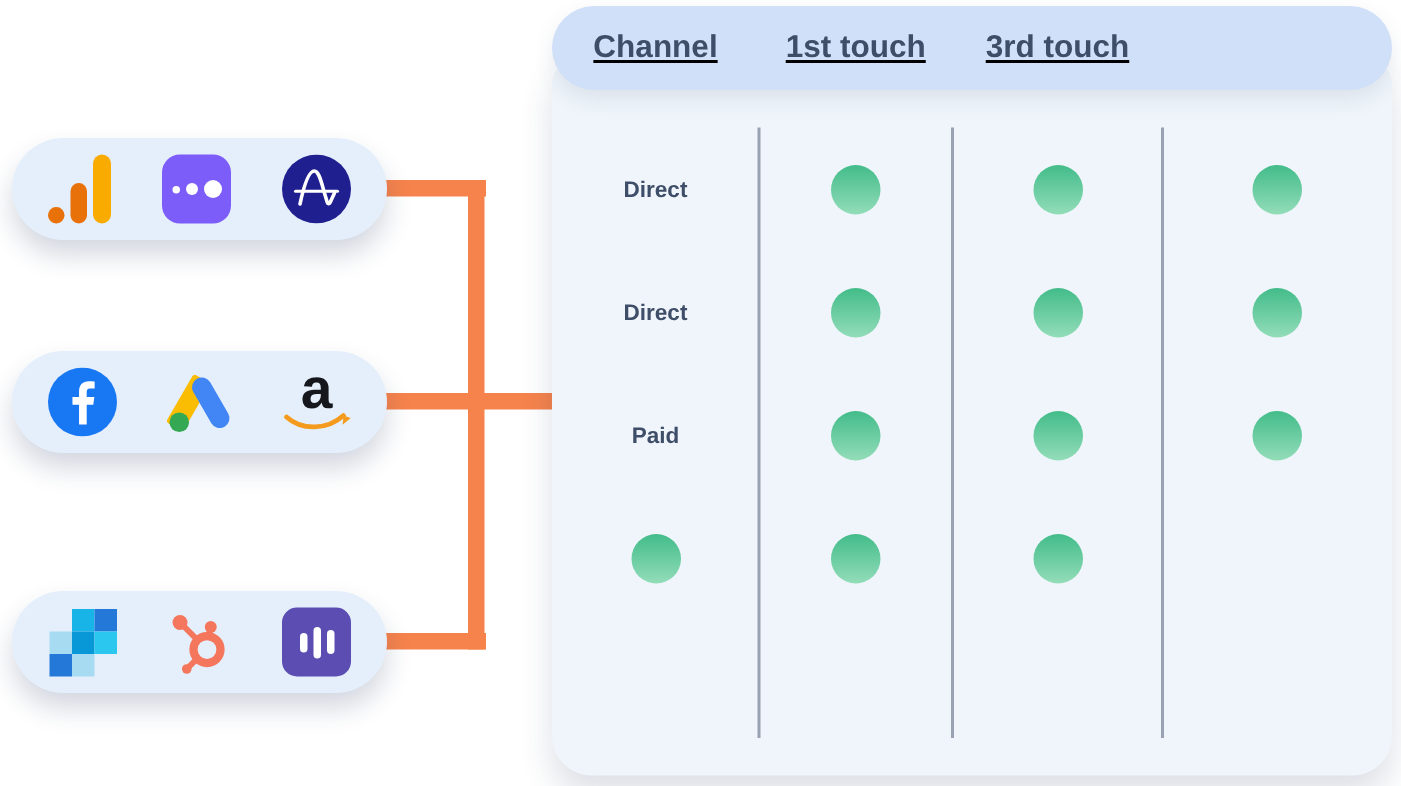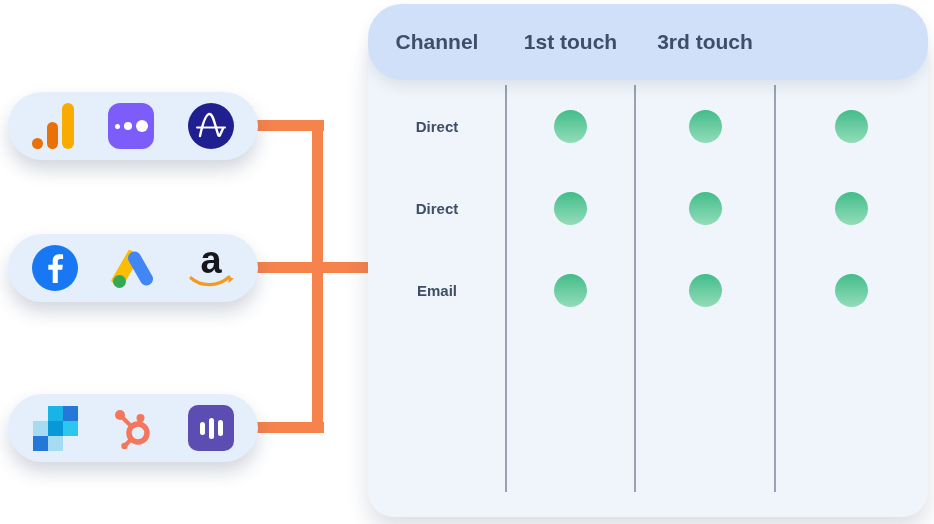--- a/index.html
+++ b/index.html
@@ -56,23 +56,23 @@
   
   .bars{width:46px;height:46px;border-radius:10px;background:#5b4db2;
         display:flex;align-items:center;justify-content:center;gap:4px;}
   .bars i{display:block;width:5px;border-radius:3px;background:#fff;}
   .bars .b1{height:13px;} .bars .b2{height:21px;} .bars .b3{height:16px;}
 
   
   .table{position:absolute;left:368px;top:4px;width:560px;height:513px;z-index:2;}
   .tbody{position:absolute;left:0;top:36px;right:0;bottom:0;background:#eff5fa;
          border-radius:16px 16px 26px 26px;box-shadow:0 12px 22px rgba(35,55,95,.16);}
-  .thead{position:absolute;left:0;top:0;right:0;height:76px;background:#cfe0f8;
+  .thead{position:absolute;left:0;top:0;right:0;height:56px;background:#cfe0f8;
          border-radius:34px;display:grid;grid-template-columns:138px 129px 140px 153px;
-         align-items:center;z-index:3;box-shadow:0 6px 14px rgba(35,55,95,.10);}
+         align-items:center;z-index:3;box-shadow:0 6px 14px rgba(35,55,95,.10);text-decoration:underline;}
   .th{text-align:center;font-weight:700;font-size:21px;color:#3e4d68;}
   .divider{position:absolute;top:45px;height:407px;width:2px;background:#7b8699;opacity:.75;}
   .div-1{left:137px;} .div-2{left:266px;} .div-3{left:406px;}
   .rows{position:absolute;top:45px;left:0;right:0;}
   .row{height:82px;display:grid;grid-template-columns:138px 129px 140px 153px;align-items:center;}
   .row-label{text-align:center;font-size:15px;font-weight:600;color:#3e4d68;}
   .dot{width:33px;height:33px;border-radius:50%;margin:0 auto;
        background:linear-gradient(180deg,#43bc8a 0%,#93ddb9 100%);}
 </style>
 </head>
@@ -178,21 +178,26 @@
           <span class="dot"></span>
           <span class="dot"></span>
         </div>
         <div class="row">
           <span class="row-label">Direct</span>
           <span class="dot"></span>
           <span class="dot"></span>
           <span class="dot"></span>
         </div>
         <div class="row">
-          <span class="row-label">Email</span>
+          <span class="row-label">Paid</span>
+          <span class="dot"></span>
+          <span class="dot"></span>
+          <span class="dot"></span>
+        </div>
+        <div class="row">
           <span class="dot"></span>
           <span class="dot"></span>
           <span class="dot"></span>
         </div>
       </div>
     </div>
     <div class="thead">
       <span class="th">Channel</span>
       <span class="th">1st touch</span>
       <span class="th">3rd touch</span>

